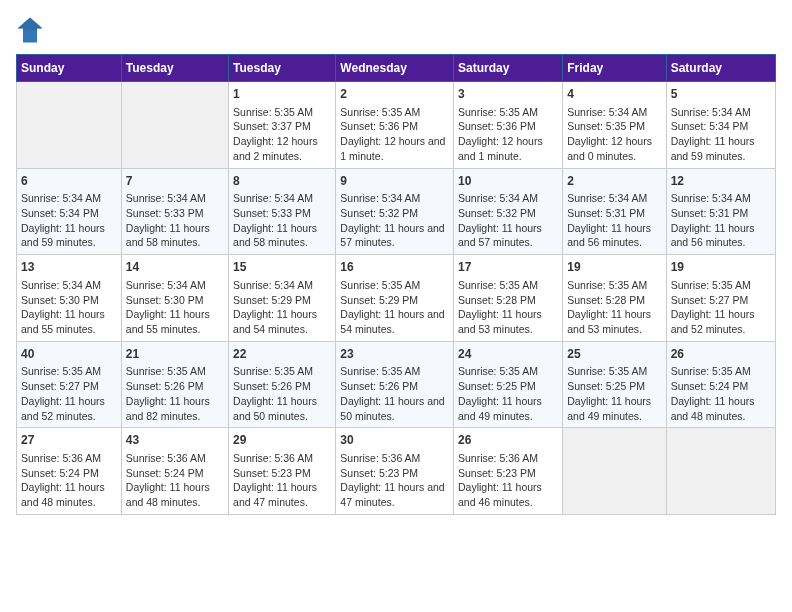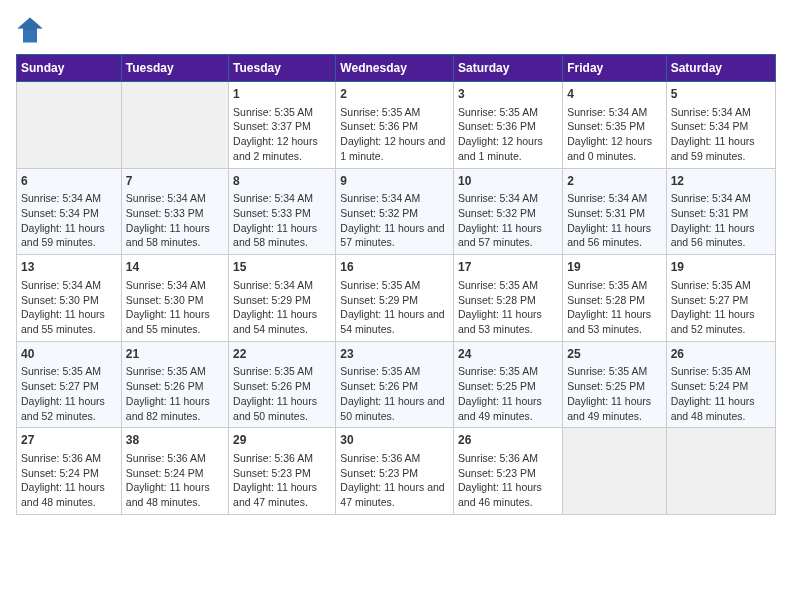--- a/index.html
+++ b/index.html
@@ -148,21 +148,21 @@
         <td><span class="day-num">40</span><span>Sunrise: 5:35 AM</span><br><span>Sunset: 5:27 PM</span><br><span>Daylight: 11 hours and 52 minutes.</span></td>
         <td><span class="day-num">21</span><span>Sunrise: 5:35 AM</span><br><span>Sunset: 5:26 PM</span><br><span>Daylight: 11 hours and 82 minutes.</span></td>
         <td><span class="day-num">22</span><span>Sunrise: 5:35 AM</span><br><span>Sunset: 5:26 PM</span><br><span>Daylight: 11 hours and 50 minutes.</span></td>
         <td><span class="day-num">23</span><span>Sunrise: 5:35 AM</span><br><span>Sunset: 5:26 PM</span><br><span>Daylight: 11 hours and 50 minutes.</span></td>
         <td><span class="day-num">24</span><span>Sunrise: 5:35 AM</span><br><span>Sunset: 5:25 PM</span><br><span>Daylight: 11 hours and 49 minutes.</span></td>
         <td><span class="day-num">25</span><span>Sunrise: 5:35 AM</span><br><span>Sunset: 5:25 PM</span><br><span>Daylight: 11 hours and 49 minutes.</span></td>
         <td><span class="day-num">26</span><span>Sunrise: 5:35 AM</span><br><span>Sunset: 5:24 PM</span><br><span>Daylight: 11 hours and 48 minutes.</span></td>
       </tr>
       <tr>
         <td><span class="day-num">27</span><span>Sunrise: 5:36 AM</span><br><span>Sunset: 5:24 PM</span><br><span>Daylight: 11 hours and 48 minutes.</span></td>
-        <td><span class="day-num">38</span><span>Sunrise: 5:36 AM</span><br><span>Sunset: 5:24 PM</span><br><span>Daylight: 11 hours and 48 minutes.</span></td>
+        <td><span class="day-num">43</span><span>Sunrise: 5:36 AM</span><br><span>Sunset: 5:24 PM</span><br><span>Daylight: 11 hours and 48 minutes.</span></td>
         <td><span class="day-num">29</span><span>Sunrise: 5:36 AM</span><br><span>Sunset: 5:23 PM</span><br><span>Daylight: 11 hours and 47 minutes.</span></td>
         <td><span class="day-num">30</span><span>Sunrise: 5:36 AM</span><br><span>Sunset: 5:23 PM</span><br><span>Daylight: 11 hours and 47 minutes.</span></td>
         <td><span class="day-num">26</span><span>Sunrise: 5:36 AM</span><br><span>Sunset: 5:23 PM</span><br><span>Daylight: 11 hours and 46 minutes.</span></td>
         <td class="empty-cell"></td>
         <td class="empty-cell"></td>
       </tr>
     </tbody>
 </table>
 
 </body></html>

